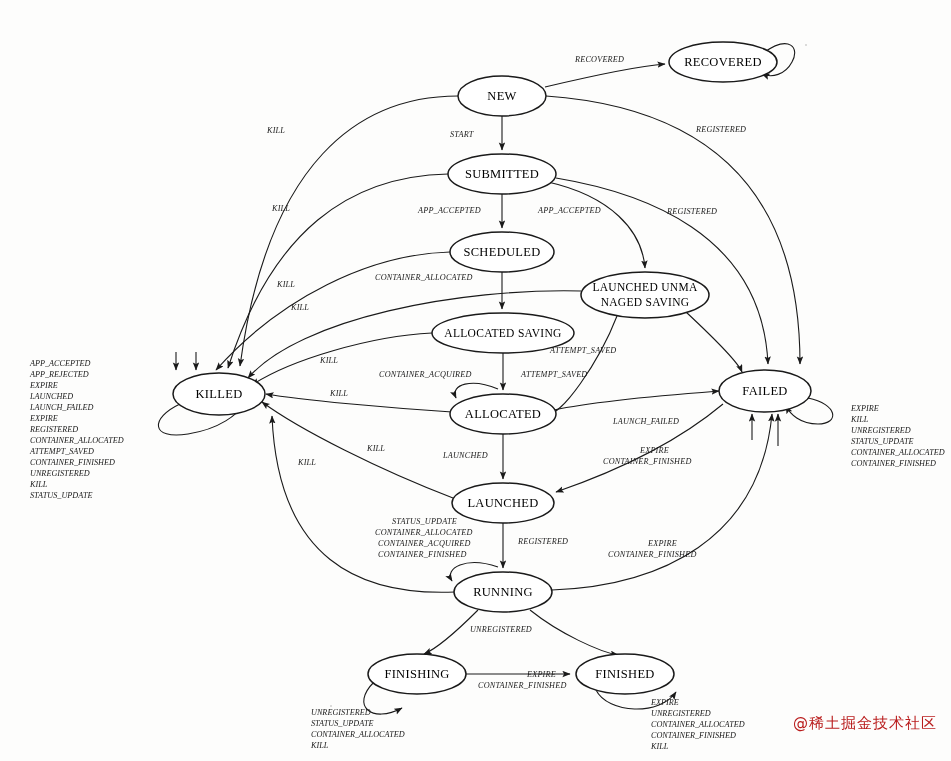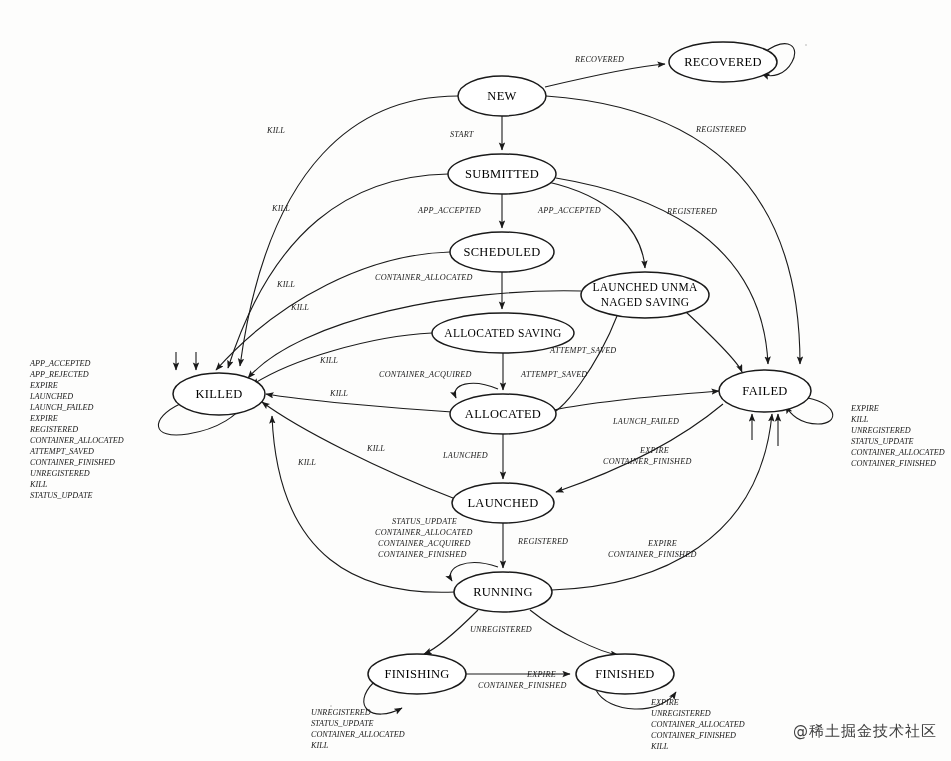--- a/index.html
+++ b/index.html
@@ -7,22 +7,22 @@
   body{font-family:"Liberation Serif", serif;}
   #page{position:relative;width:951px;height:761px;background:#fdfdfc;overflow:hidden;}
   #diagram{position:absolute;left:0;top:0;width:951px;height:761px;}
   .node-ellipse{fill:#ffffff;stroke:#1a1a1a;stroke-width:1.5;}
   .edge{fill:none;stroke:#1a1a1a;stroke-width:1.1;}
   .arrowhead{fill:#1a1a1a;stroke:none;}
   .node-label{font-family:"Liberation Serif", serif;font-size:12.5px;fill:#000;text-anchor:middle;dominant-baseline:middle;letter-spacing:.3px;}
   .node-label-sm{font-size:11.5px;}
   .edge-label{font-family:"Liberation Serif", serif;font-style:italic;font-size:8.2px;fill:#1a1a1a;letter-spacing:.2px;}
   .list-label{font-family:"Liberation Serif", serif;font-style:italic;font-size:8.2px;fill:#1a1a1a;}
-  .watermark{position:absolute;right:14px;bottom:20px;display:flex;align-items:center;gap:5px;
-             font-family:"DejaVu Sans", sans-serif;font-size:15px;color:#404040;letter-spacing:1px;}
+  .watermark{position:absolute;right:14px;bottom:28px;display:flex;align-items:center;gap:5px;
+             font-family:"DejaVu Sans", sans-serif;font-size:15px;color:#b91c1c;letter-spacing:1px;}
   .speck{position:absolute;width:2px;height:2px;background:#cfcfcf;border-radius:50%;}
 </style>
 </head>
 <body>
 
 <div id="page">
 
   <svg id="diagram" viewBox="0 0 951 761">
     <defs>
       <marker id="ah" markerWidth="9" markerHeight="9" refX="7.6" refY="3.2" orient="auto" markerUnits="userSpaceOnUse">

